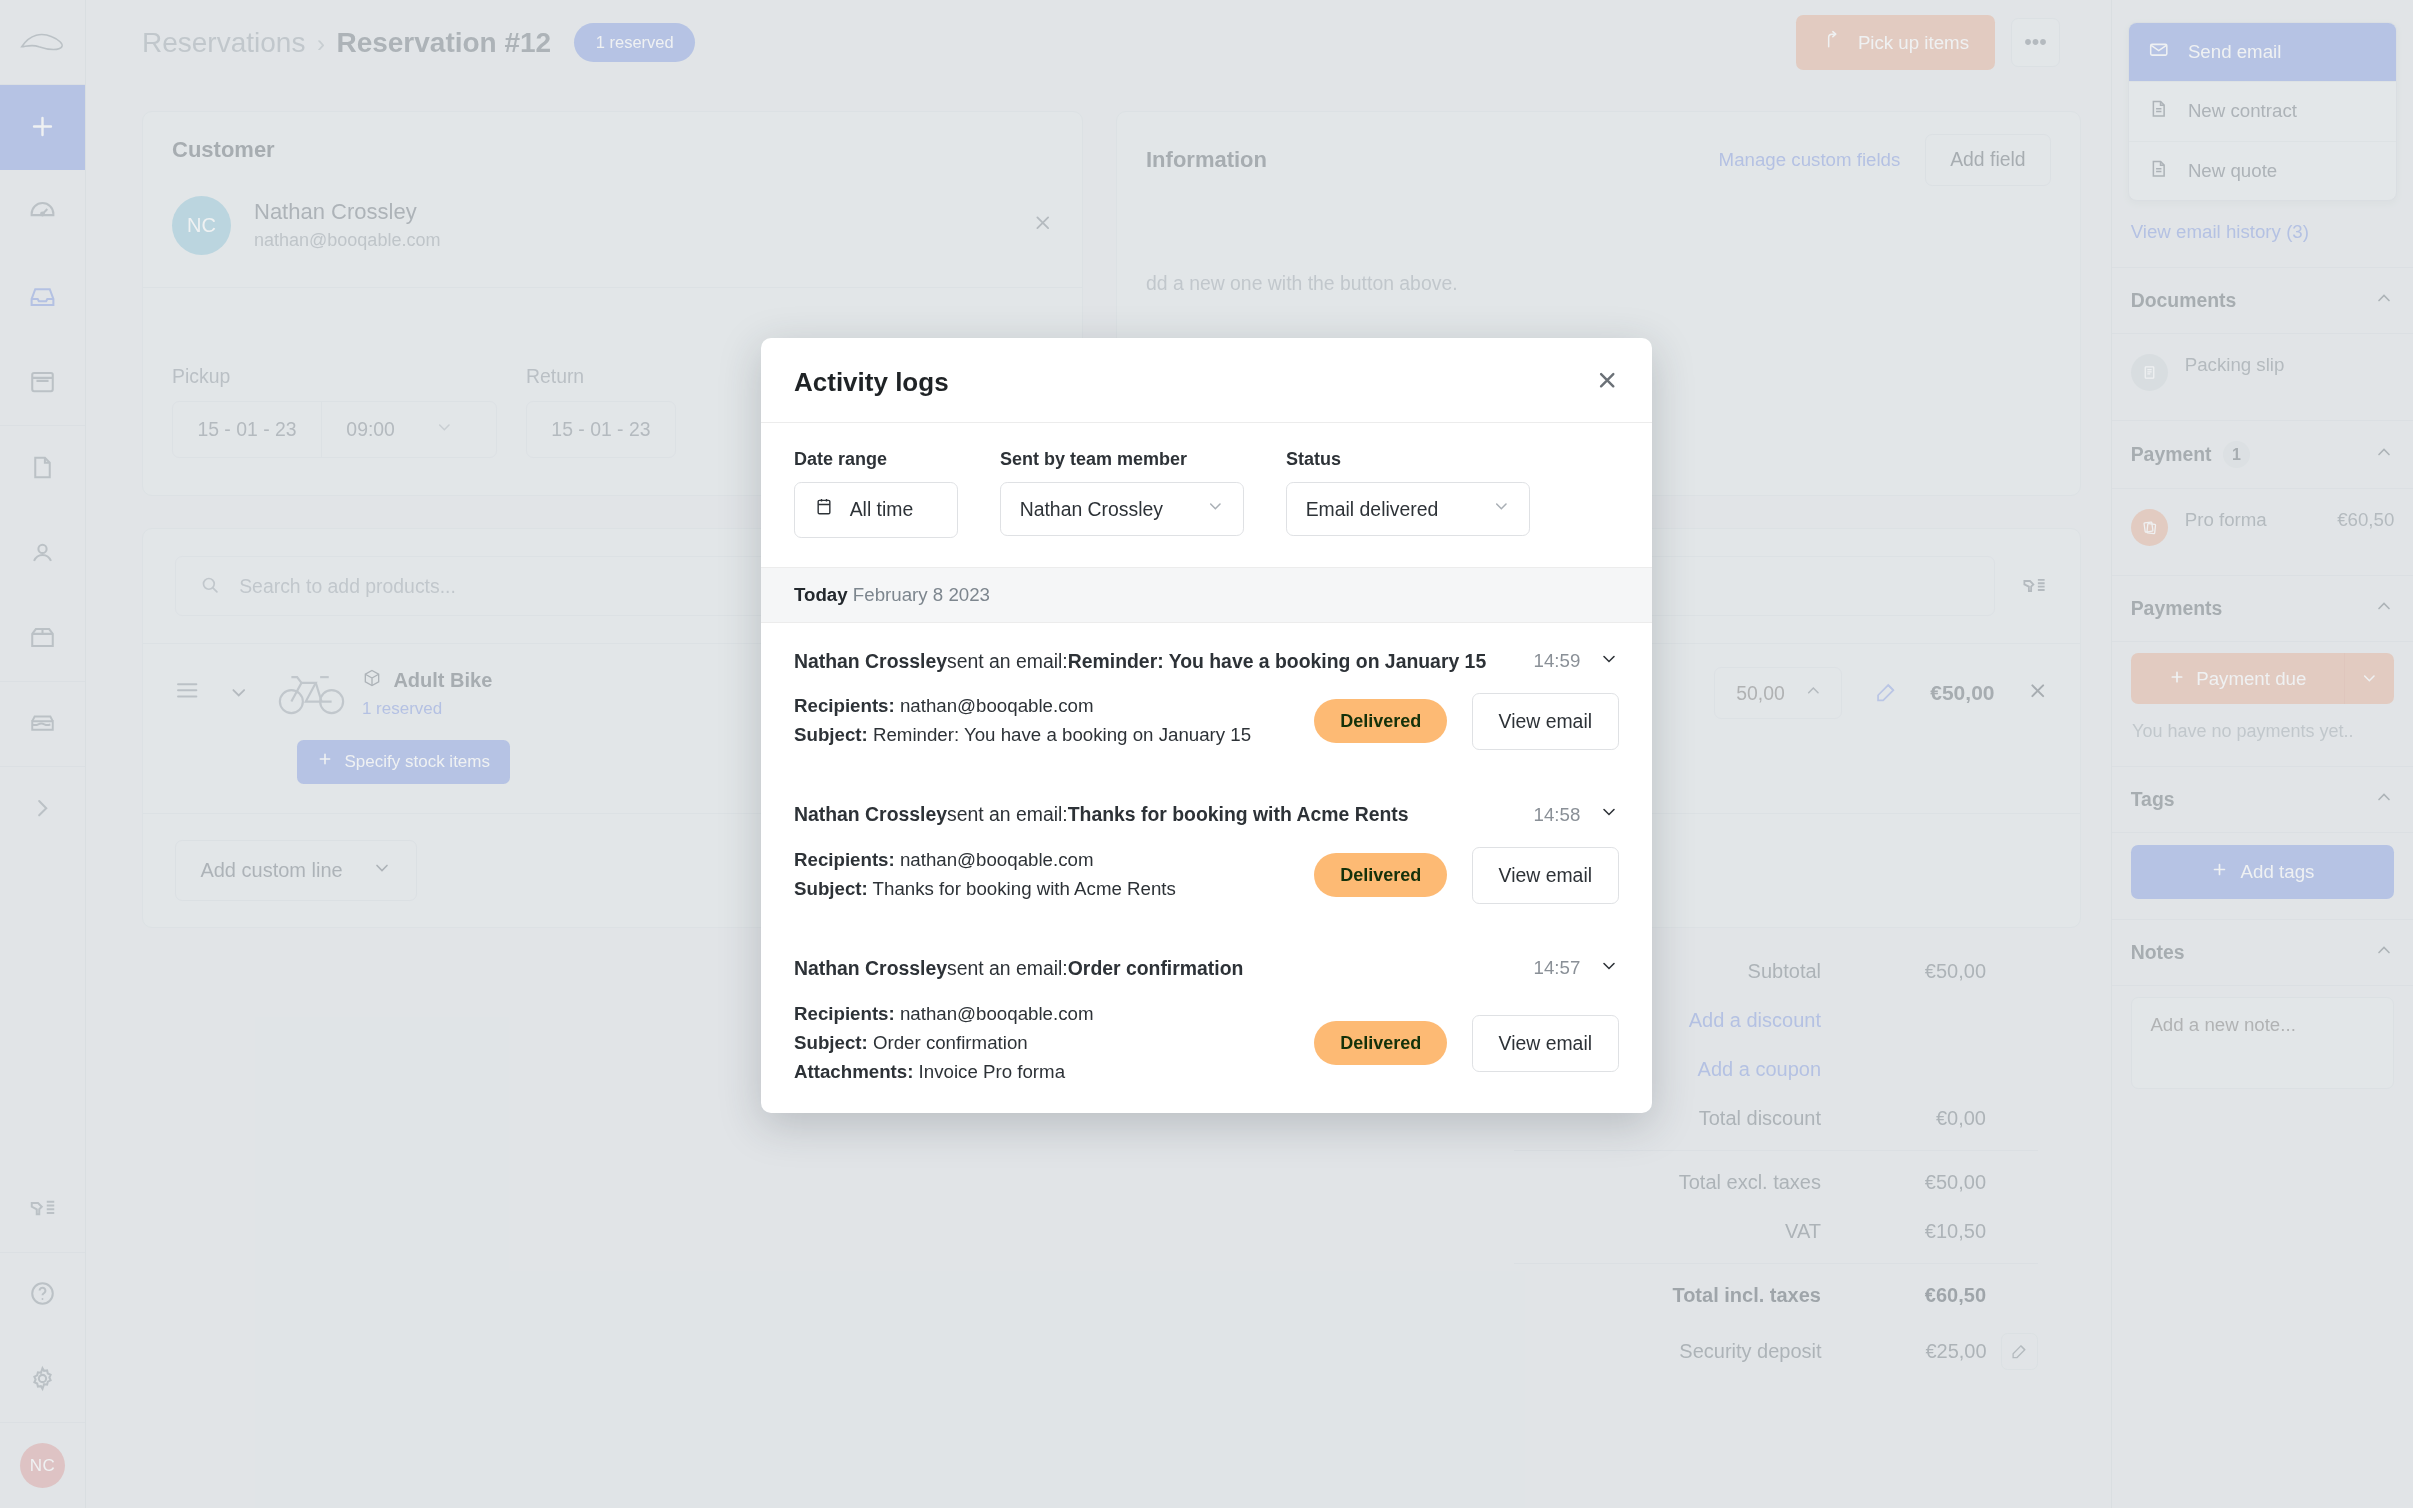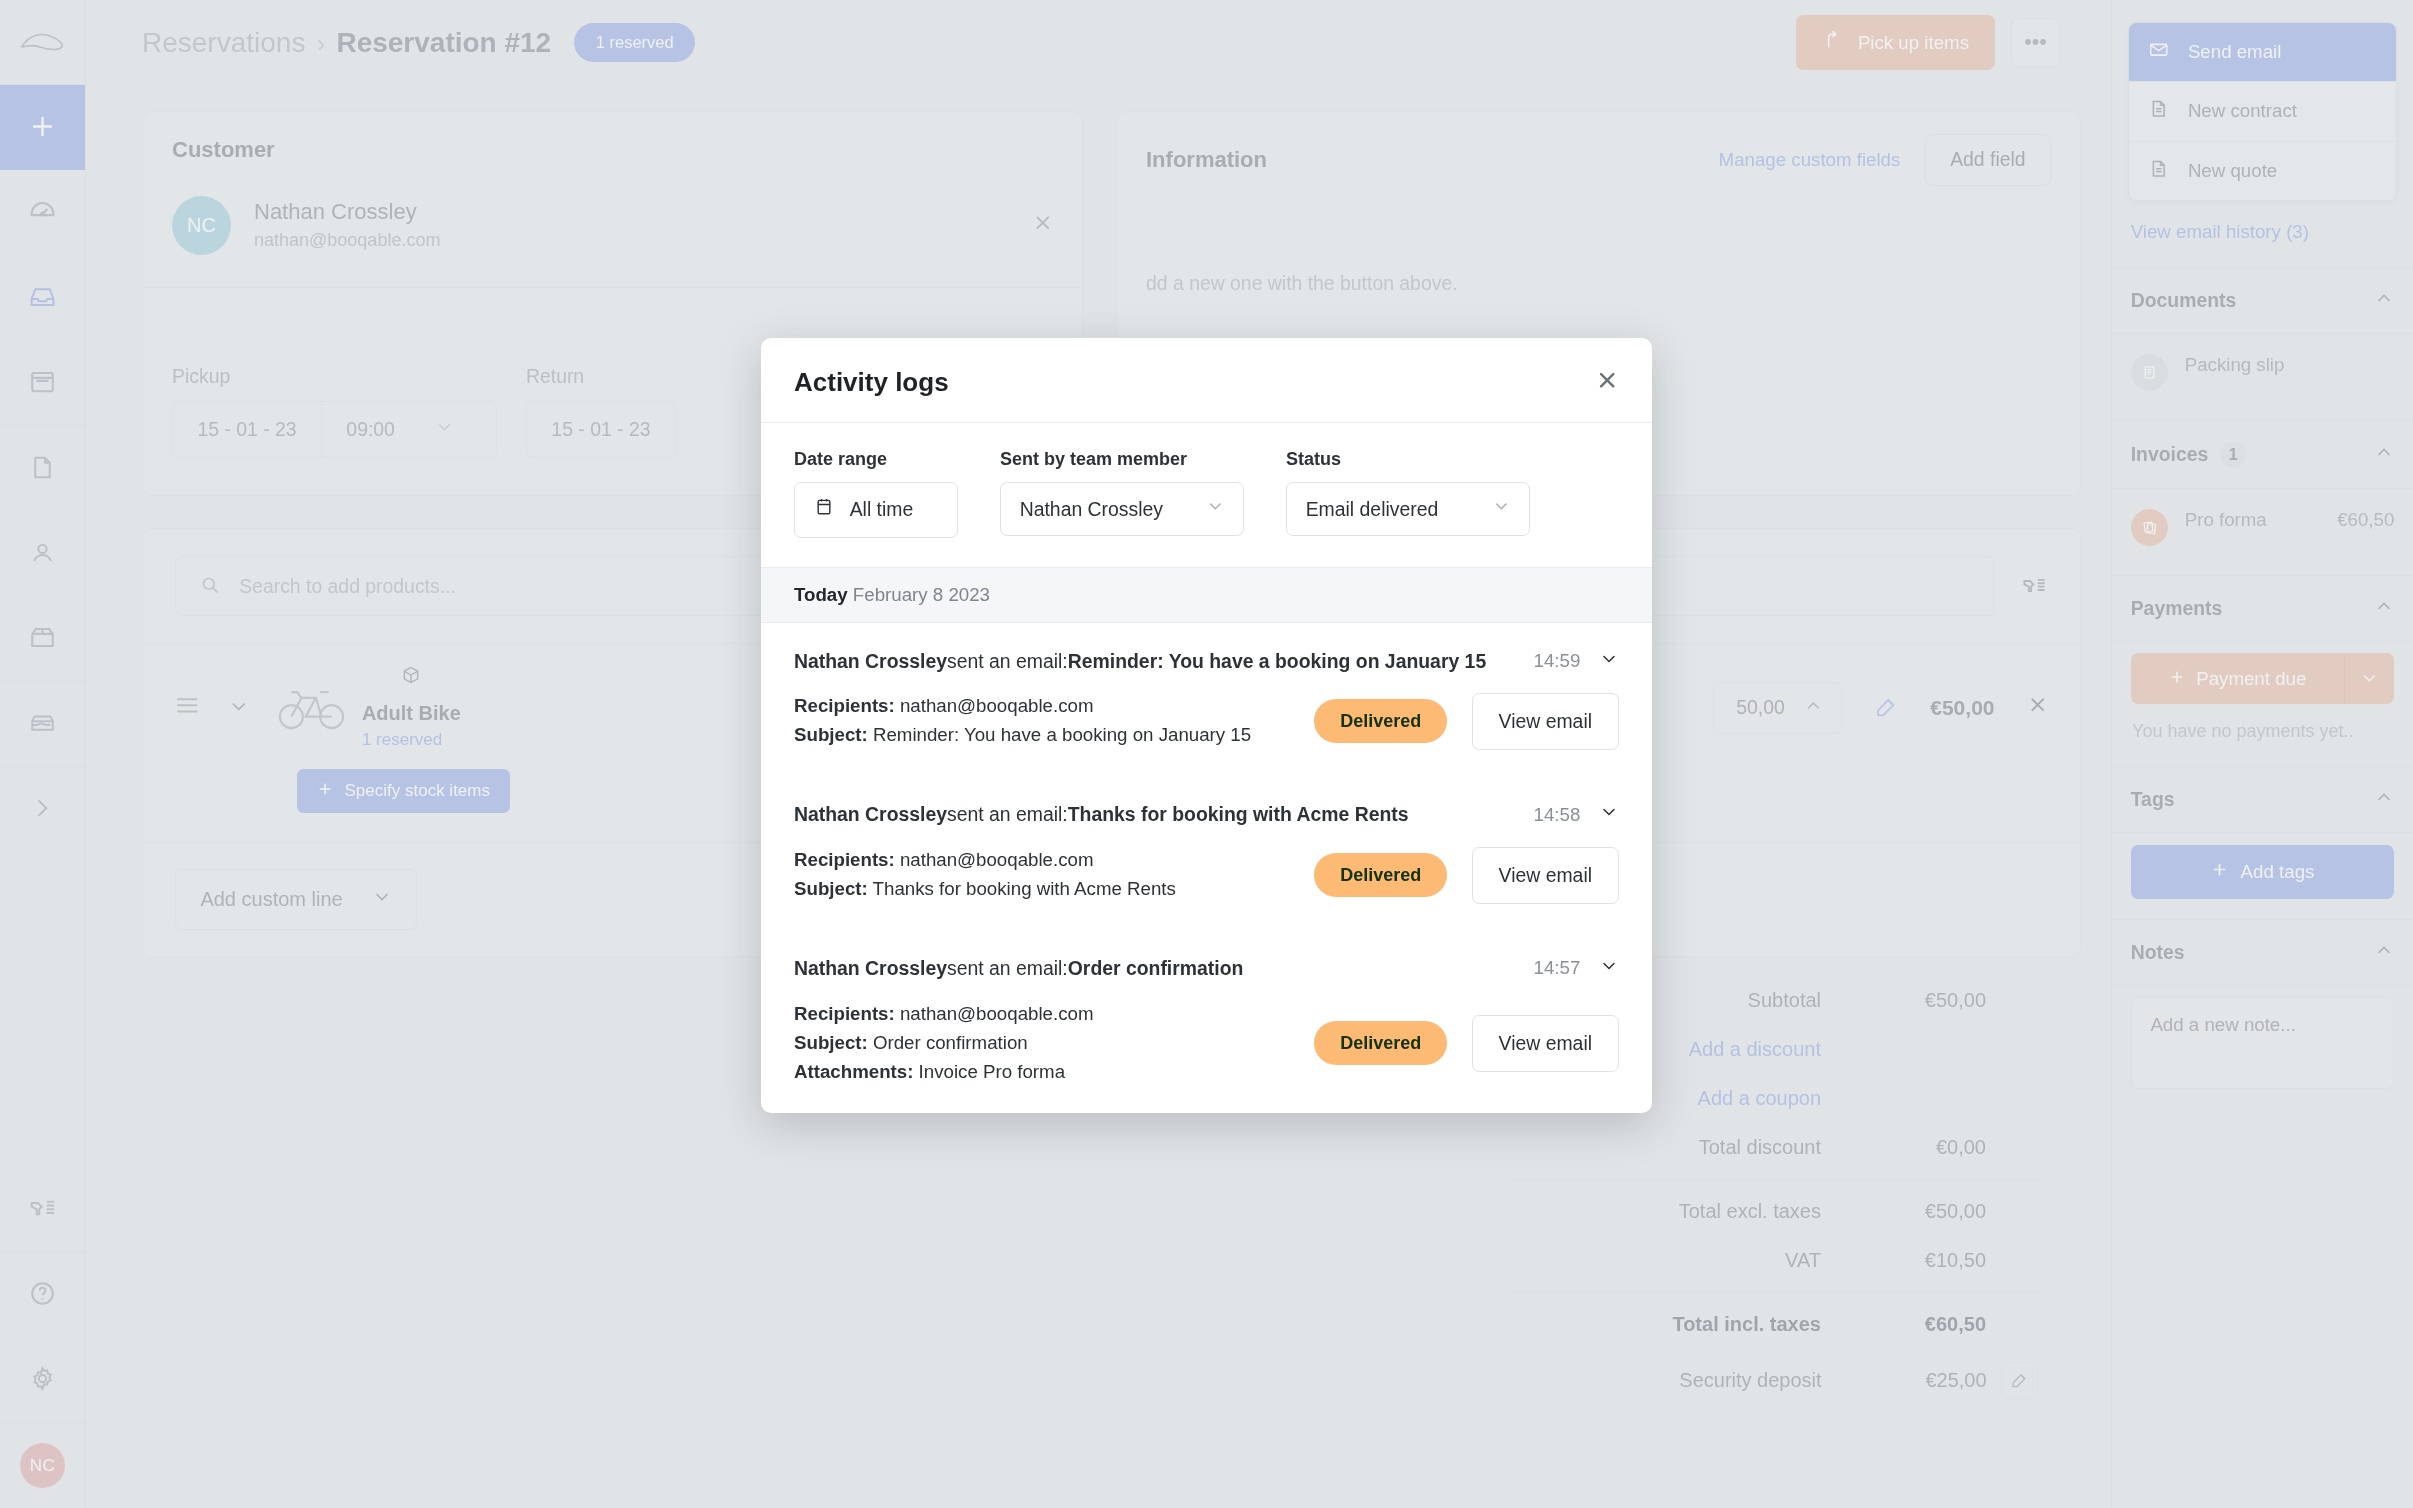--- a/index.html
+++ b/index.html
@@ -133,21 +133,21 @@
   }
   .search-box .ph { font-size: 19.4px; color: #9aa3ab; }
   .scan-icon { margin-left: 26px; color: #7d868e; }
 
   .line-row {
     display: flex; align-items: center; gap: 0; padding: 21.5px 32px 14.4px 32px;
   }
   .handle { color: #8d969e; font-size: 21.5px; margin-right: 29px; }
   .chev { color: #7d868e; margin-right: 27px; }
   .bike-thumb { width: 69px; height: 56px; margin-right: 16px; color: #9aa3ab; }
-  .line-title { font-size: 20px; color: #5f686f; font-weight: bold; display: flex; align-items: center; gap: 11.5px; flex-direction: column;}
+  .line-title { font-size: 20px; color: #5f686f; font-weight: bold; display: flex; align-items: center; gap: 11.5px;}
   .line-sub { font-size: 17px; color: #7d95dd; margin-top: 5.7px; }
   .line-right { margin-left: auto; display: flex; align-items: center; gap: 32px; }
   .price-box {
     border: 0.7px solid #d6dbe0; border-radius: 7.2px; background: #e2e6e9;
     padding: 13px 18.7px; display: flex; align-items: center; gap: 18.7px;
     font-size: 19.4px; color: #737373; min-width: 128px; justify-content: flex-end;
   }
   .edit-ic { color: #8ba0e2; }
   .line-total { font-size: 21px; color: #5f686f; font-weight: bold; }
   .line-x { font-size: 23px; color: #5f686f; }
@@ -696,21 +696,21 @@
           <svg width="17" height="17" viewBox="0 0 24 24" stroke="#fff" stroke-width="1.8" fill="none">
               <rect x="6" y="4" width="12" height="16" rx="1"></rect>
               <path d="M9 8h6M9 11h6M9 14h4"></path>
             </svg>
         </span>
         <span>Packing slip</span>
       </div>
     </div>
 
     <div class="sect-head">
-      <span>Invoices</span>
+      <span>Payment</span>
       <span class="count">1</span>
       <span class="caret">
         <svg width="20" height="20" viewBox="0 0 24 24" stroke="currentColor" stroke-width="2" fill="none" stroke-linecap="round">
             <path d="M6 15l6-6 6 6"></path>
           </svg>
       </span>
     </div>
     <div class="sect-body">
       <div class="doc-row">
         <span class="doc-ic orange">

